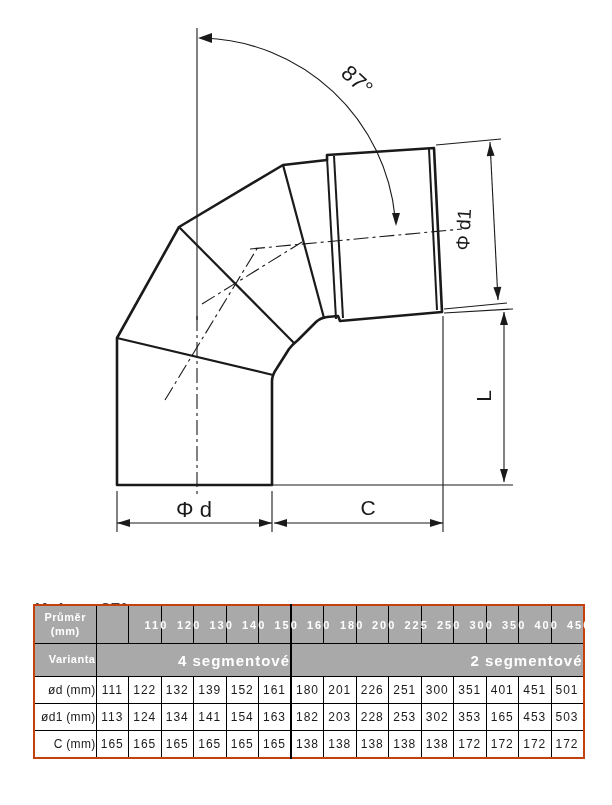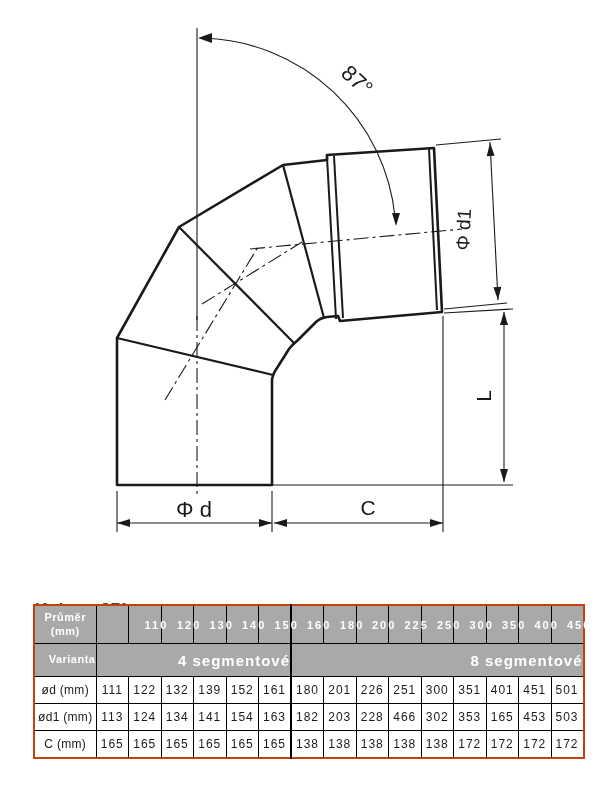--- a/index.html
+++ b/index.html
@@ -14,21 +14,21 @@
   table.spec td{border:1px solid #000;text-align:center;vertical-align:middle;padding:0;
                 color:#1a1a1a;font-size:12px;letter-spacing:1px;background:#fff;}
   table.spec td.g{background:#a9a9a9;color:#ffffff;font-weight:bold;font-size:11px;}
   table.spec td.lbl{letter-spacing:.5px;line-height:1.25;}
   table.spec td.num{letter-spacing:2px;padding-left:48px;}
   table.spec td.seg{letter-spacing:1px;font-size:15px;}
   table.spec td.grp{border-left:2.5px solid #000;}
   tr.hdr td{height:37px;}
   tr.var td{height:32px;text-align:right;}
   tr.datarow td{height:26px;}
-  tr.datarow td.lbl{letter-spacing:.3px;}
+  tr.datarow td.lbl{letter-spacing:.3px;text-align:right;}
 </style>
 </head>
 <body>
 
 <div class="page">
 
   <svg width="612" height="570" viewBox="0 0 612 570">
 
     <g stroke="#1a1a1a" stroke-width="1.1" fill="none" stroke-dasharray="15 4 3 4">
       <path d="M197,316 V497"></path>
@@ -120,21 +120,21 @@
           <td class="g num">250</td>
           <td class="g num">300</td>
           <td class="g num">350</td>
           <td class="g num">400</td>
           <td class="g num">450</td>
           <td class="g num">500</td>
         </tr>
         <tr class="var">
           <td class="g lbl">Varianta</td>
           <td class="g seg" colspan="6">4 segmentové</td>
-          <td class="g seg grp" colspan="9">8 segmentové</td>
+          <td class="g seg grp" colspan="9">2 segmentové</td>
         </tr>
         <tr class="datarow">
           <td class="lbl">ød (mm)</td>
           <td class="val">111</td>
           <td class="val">122</td>
           <td class="val">132</td>
           <td class="val">139</td>
           <td class="val">152</td>
           <td class="val">161</td>
           <td class="val grp">180</td>
@@ -151,21 +151,21 @@
           <td class="lbl">ød1 (mm)</td>
           <td class="val">113</td>
           <td class="val">124</td>
           <td class="val">134</td>
           <td class="val">141</td>
           <td class="val">154</td>
           <td class="val">163</td>
           <td class="val grp">182</td>
           <td class="val">203</td>
           <td class="val">228</td>
-          <td class="val">466</td>
+          <td class="val">253</td>
           <td class="val">302</td>
           <td class="val">353</td>
           <td class="val">165</td>
           <td class="val">453</td>
           <td class="val">503</td>
         </tr>
         <tr class="datarow">
           <td class="lbl">C (mm)</td>
           <td class="val">165</td>
           <td class="val">165</td>

